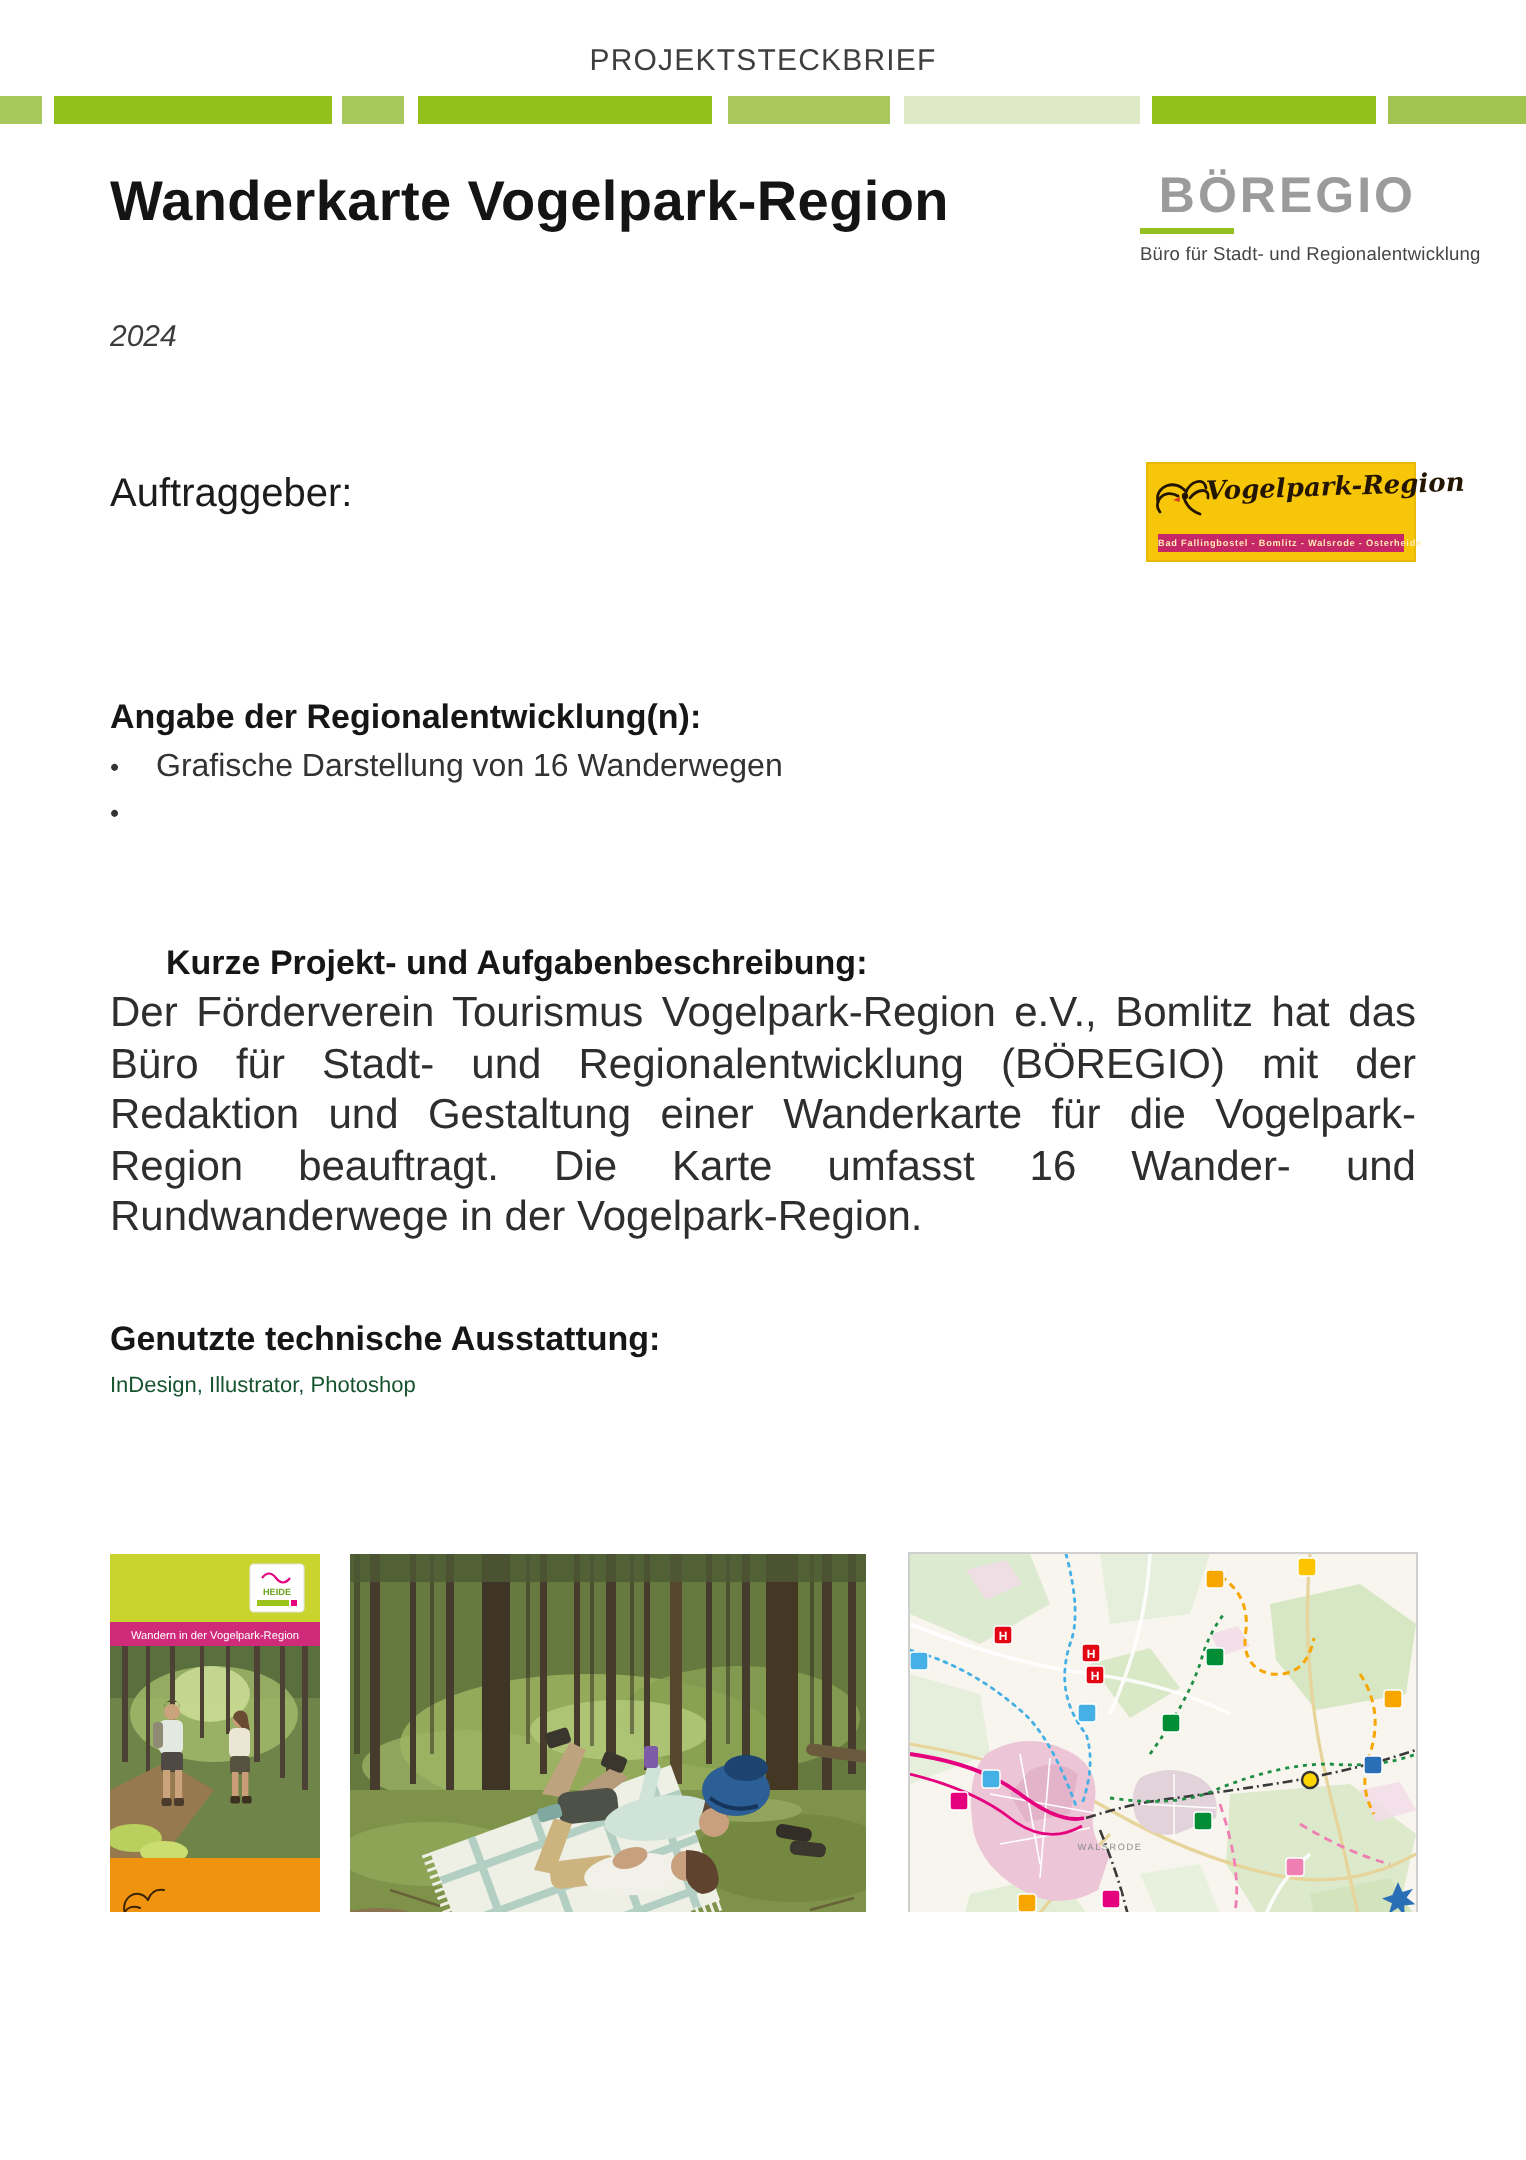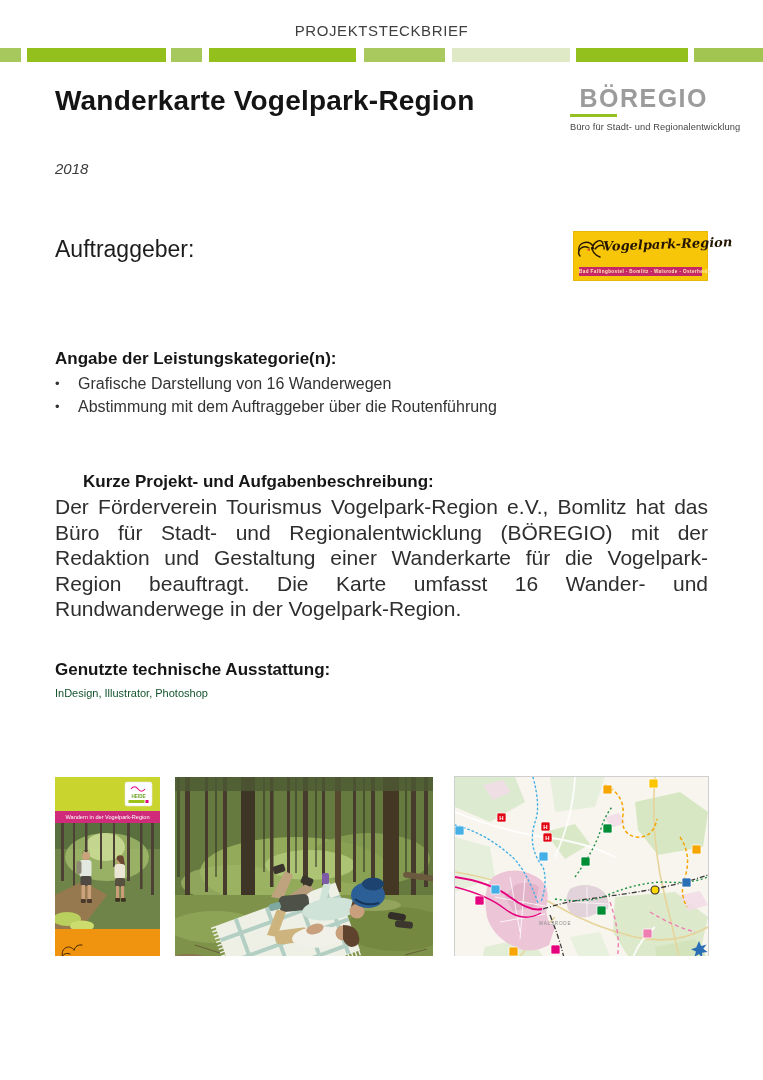--- a/index.html
+++ b/index.html
@@ -8,21 +8,21 @@
   .abs{position:absolute;}
   .bar{position:absolute;left:0;width:763px;}
   .bar .seg{position:absolute;top:0;height:100%;}
   .doc-header{top:22px;left:0;width:763px;text-align:center;font-size:15px;letter-spacing:.6px;color:#3f3f3f;}
   .h1{top:85px;left:55px;font-size:28px;font-weight:bold;color:#141414;letter-spacing:.2px;}
   .boregio{top:86px;left:570px;width:138px;text-align:right;}
   .boregio .name{font-size:25px;font-weight:bold;color:#9b9b9b;letter-spacing:1.5px;line-height:1;}
   .boregio .rule{height:3px;width:47px;margin-top:3px;}
   .boregio .sub{font-size:9.3px;color:#454545;margin-top:5px;white-space:nowrap;text-align:left;letter-spacing:.1px;}
   .year{top:160px;left:55px;font-style:italic;font-size:15px;color:#3c3c3c;}
-  .client-label{top:236px;left:55px;font-size:23px;color:#1c1c1c;}
+  .client-label{top:236px;left:55px;font-size:20px;color:#1c1c1c;}
   .client-value{top:238px;left:230px;font-size:15.5px;color:#3a3a3a;line-height:20px;}
   .vp-logo{top:231px;left:573px;width:135px;height:50px;background:#f7c608;box-shadow:0 0 0 1px #e8b907 inset;}
   .vp-script{position:absolute;left:30px;top:6px;width:103px;font-family:"DejaVu Serif",serif;font-style:italic;font-weight:bold;font-size:13px;color:#241500;transform:rotate(-2deg);white-space:nowrap;}
   .vp-strip{position:absolute;left:6px;right:6px;bottom:5px;height:9px;background:#c62766;color:#ffe9b3;font-size:4.6px;font-weight:bold;text-align:center;line-height:9px;letter-spacing:.4px;white-space:nowrap;}
   .sec-h{font-size:17px;font-weight:bold;color:#161616;}
   .bullets{top:372px;left:55px;width:653px;font-size:16px;color:#333;}
   .bullets .row{display:flex;line-height:23px;}
   .bullets .dot{width:23px;flex:0 0 23px;font-size:13px;}
   .desc{top:494px;left:55px;width:653px;font-size:21px;line-height:25.5px;color:#2e2e2e;text-align:justify;}
   .equip-text{top:687px;left:55px;font-size:11px;color:#14532d;}
@@ -50,49 +50,48 @@
     </div>
 
   <div class="abs h1">Wanderkarte Vogelpark-Region</div>
 
   <div class="abs boregio">
     <div class="name">BÖREGIO</div>
     <div class="rule" id="boregio-rule" style="background: rgb(148, 193, 31);"></div>
     <div class="sub">Büro für Stadt- und Regionalentwicklung</div>
   </div>
 
-  <div class="abs year">2018</div>
+  <div class="abs year">2024</div>
 
   <div class="abs client-label">Auftraggeber:</div>
 
   <div class="abs vp-logo">
     <svg class="abs" style="left:3px;top:4px;" width="34" height="32" viewBox="0 0 34 32">
       <g fill="none" stroke="#241500" stroke-width="1.4" stroke-linecap="round">
         <path d="M3 16 C1 8, 12 4, 17 11"></path>
         <path d="M4 21 C0 16, 6 9, 13 13"></path>
         <path d="M17 11 C19 6, 26 3, 27 9"></path>
         <path d="M19 14 C23 9, 29 9, 28 14"></path>
         <path d="M16 14 q2 6 8 8"></path>
       </g>
       <circle cx="16.5" cy="13" r="1.6" fill="#241500"></circle>
       <path d="M14 13.5 l-3.5 1.5 3.3 1" fill="#d93b1f"></path>
     </svg>
     <div class="vp-script">Vogelpark-Region</div>
     <div class="vp-strip">Bad Fallingbostel - Bomlitz - Walsrode - Osterheide</div>
   </div>
 
-  <div class="abs sec-h" style="top:349px;left:55px;">Angabe der Leistungskategorie(n):</div>
+  <div class="abs sec-h" style="top:349px;left:55px;">Angabe der Regionalentwicklung(n):</div>
   <div class="abs bullets">
     <div class="row">
       <span class="dot">•</span>
       <span>Grafische Darstellung von 16 Wanderwegen</span>
     </div>
     <div class="row">
       <span class="dot">•</span>
-      <span>Abstimmung mit dem Auftraggeber über die Routenführung</span>
     </div>
   </div>
 
   <div class="abs sec-h" style="top:472px;left:55px;margin-left:28px;">Kurze Projekt- und Aufgabenbeschreibung:</div>
   <div class="abs desc">Der Förderverein Tourismus Vogelpark-Region e.V., Bomlitz hat das Büro für Stadt- und Regionalentwicklung (BÖREGIO) mit der Redaktion und Gestaltung einer Wanderkarte für die Vogelpark-Region beauftragt. Die Karte umfasst 16 Wander- und Rundwanderwege in der Vogelpark-Region.</div>
 
   <div class="abs sec-h" style="top:660px;left:55px;">Genutzte technische Ausstattung:</div>
   <div class="abs equip-text">InDesign, Illustrator, Photoshop</div>
 
   <div class="thumb" style="left:55px;">

